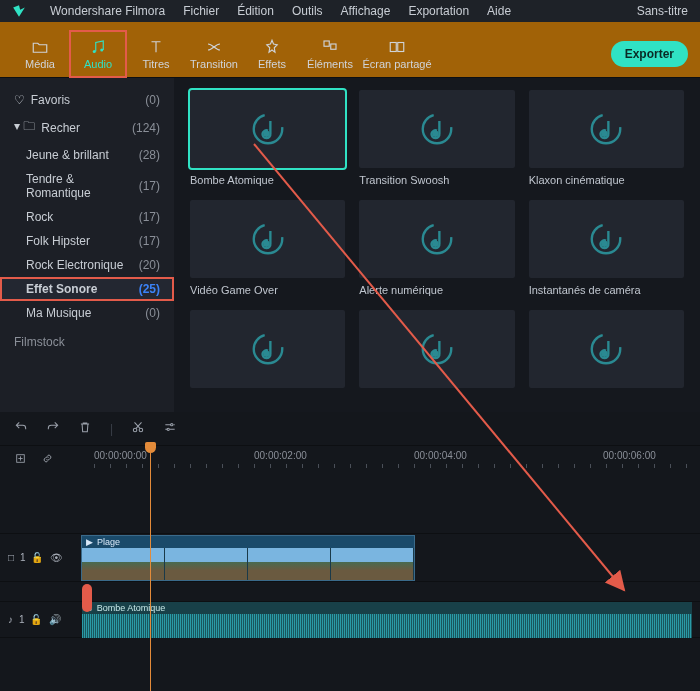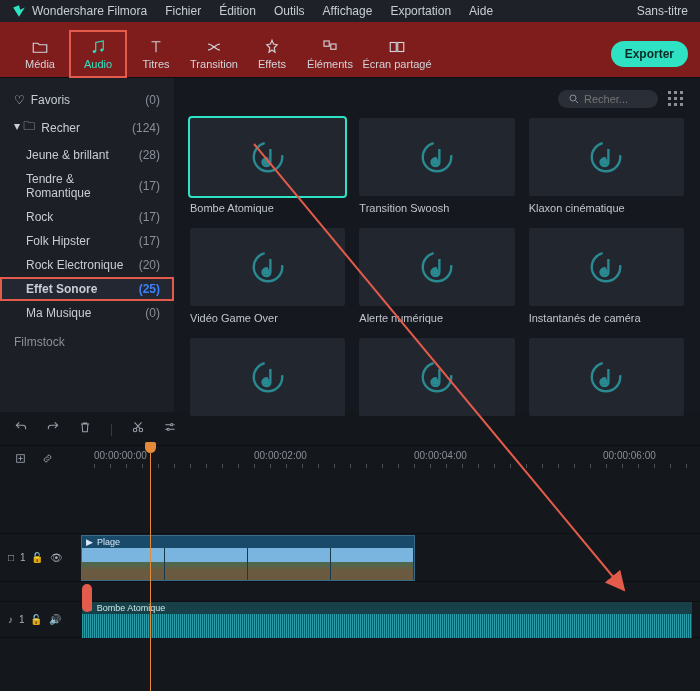--- a/index.html
+++ b/index.html
@@ -1,21 +1,21 @@
 <!DOCTYPE html>
 <html><head>
 <meta charset="utf-8">
 <style>
 * { margin: 0; padding: 0; box-sizing: border-box; font-family: -apple-system, "Segoe UI", sans-serif; }
 body { background: #1a1d23; color: #c8cdd4; width: 700px; height: 691px; overflow: hidden; font-size: 12px; }
 .menubar { display: flex; align-items: center; height: 22px; padding: 0 12px; background: #1e2228; gap: 18px; font-size: 12px; }
-.logo { display: flex; align-items: center; gap: 6px; }
+.logo { display: flex; align-items: center; gap: 24px; }
 .logo-icon { width: 14px; height: 14px; }
 .menubar .spacer { flex: 1; }
-.toolbar { display: flex; align-items: flex-end; height: 56px; padding: 6px 12px 0 12px; background: #7f1d1d; border-bottom: 1px solid #0d0f12; gap: 2px; }
+.toolbar { display: flex; align-items: flex-end; height: 56px; padding: 6px 12px 0 12px; background: #a16207; border-bottom: 1px solid #0d0f12; gap: 2px; }
 .tool-tab { display: flex; flex-direction: column; align-items: center; justify-content: center; width: 56px; height: 46px; gap: 2px; cursor: pointer; font-size: 11px; color: #d0d4da; }
 .tool-tab.active { color: #30e2c4; outline: 2px solid #e35b4a; outline-offset: -1px; margin-top: 44px; }
 .tool-tab svg { width: 18px; height: 18px; }
 .toolbar .spacer { flex: 1; }
 .export-btn { background: #30e2c4; color: #0a2a25; font-weight: 600; padding: 6px 14px; border-radius: 14px; border: none; font-size: 12px; margin-bottom: 10px; cursor: pointer; }
 .content { display: flex; height: 334px; }
 .sidebar { width: 174px; background: #1c1f26; padding: 10px 0; font-size: 12px; position: relative; }
 .side-row { display: flex; align-items: center; justify-content: space-between; padding: 5px 14px 5px 14px; cursor: pointer; }
 .side-row.sub { padding-left: 26px; }
 .side-row .ct { color: #8a8f98; }
@@ -169,40 +169,20 @@
     <div class="side-row sub">
         <span>Ma Musique</span>
         <span class="ct">(0)</span>
       </div>
     <div class="filmstock">Filmstock</div>
   </div>
 
   <div class="collapse">◀</div>
 
   <div class="grid-area">
-    <div class="search-row">
-      <div class="search-box">
-        <svg width="12" height="12" viewBox="0 0 24 24">
-            <circle cx="10" cy="10" r="6" fill="none" stroke="#8a8f98" stroke-width="2"></circle>
-            <path stroke="#8a8f98" stroke-width="2" d="M15 15l5 5"></path>
-          </svg>
-        <input placeholder="Recher..." style="">
-      </div>
-      <div class="grid-apps">
-          <span></span>
-          <span></span>
-          <span></span>
-          <span></span>
-          <span></span>
-          <span></span>
-          <span></span>
-          <span></span>
-          <span></span>
-        </div>
-    </div>
     <div class="cards" id="cards">
         <div class="card sel">
           <div class="thumb">
     <svg width="38" height="38" viewBox="0 0 48 48">
       <circle cx="24" cy="24" r="18" fill="none" stroke="#2a8a92" stroke-width="3" stroke-dasharray="80 30"></circle>
       <path d="M27 14 v16 a5 5 0 11-3-4" fill="none" stroke="#2a8a92" stroke-width="3"></path>
       <circle cx="22" cy="30" r="4" fill="#2a8a92"></circle>
     </svg>
           </div>
     <div class="card-label">Bombe Atomique</div>

